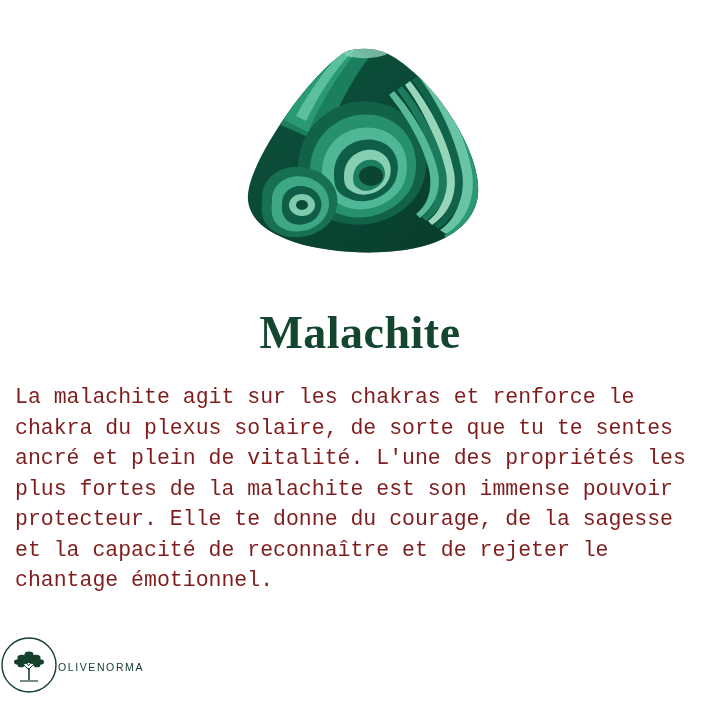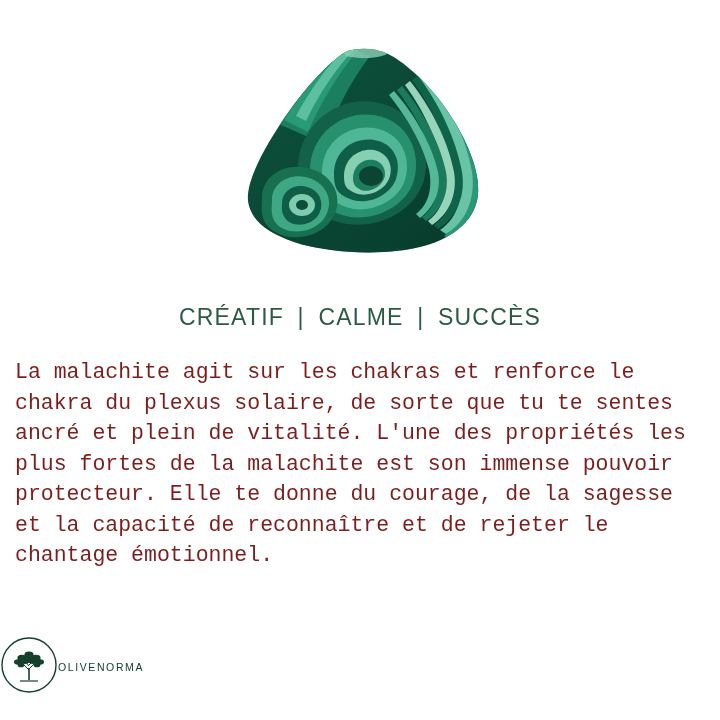--- a/index.html
+++ b/index.html
@@ -154,28 +154,22 @@
 
           <path d="M8 160 C30 190 90 208 150 206 C196 204 232 190 242 166 L244 200 L6 200 Z" fill="#0b4534" opacity="0.55"></path>
           <path d="M10 178 C40 198 100 208 160 204 C200 201 228 192 240 178 L242 212 L8 212 Z" fill="#083629" opacity="0.75"></path>
 
           <path d="M104 2 C118 -2 136 -1 150 5 C144 10 124 12 108 8 Z" fill="#8ad0b5" opacity="0.8"></path>
         </g>
       </svg>
     </div>
   </div>
 
+  <div class="title">Malachite</div>
 
-  <div class="keywords">
-    <span>CRÉATIF</span>
-    <span class="sep">|</span>
-    <span>CALME</span>
-    <span class="sep">|</span>
-    <span>SUCCÈS</span>
-  </div>
 
   <div class="description">La malachite agit sur les chakras et renforce le chakra du plexus solaire, de sorte que tu te sentes ancré et plein de vitalité. L'une des propriétés les plus fortes de la malachite est son immense pouvoir protecteur. Elle te donne du courage, de la sagesse et la capacité de reconnaître et de rejeter le chantage émotionnel.</div>
 
   <div class="logo">
     <svg class="logo-mark" viewBox="0 0 58 58" aria-hidden="true">
       <circle cx="29" cy="29" r="27" fill="none" stroke="#15402c" stroke-width="1.4"></circle>
 
       <path d="M28.2 44 L28.2 32 L29.8 32 L29.8 44 Z" fill="#15402c"></path>
       <path d="M29 34 L24 29 M29 33 L34 28 M29 30 L25.5 26 M29 29 L33 25" stroke="#15402c" stroke-width="1" fill="none"></path>
 

